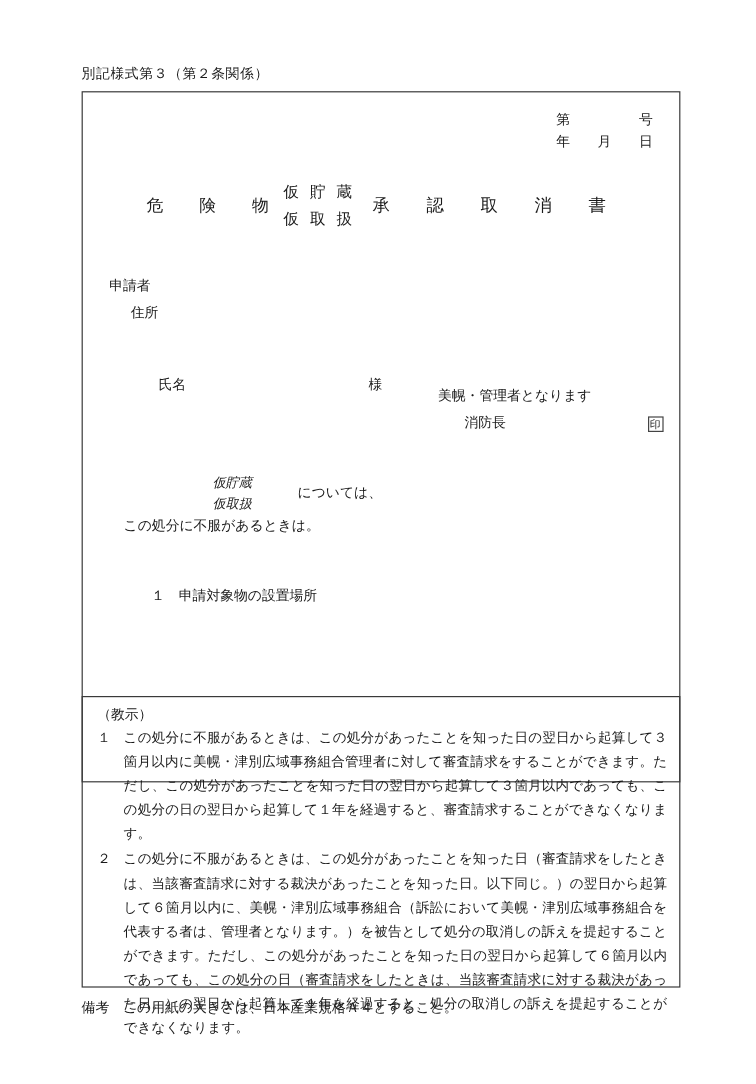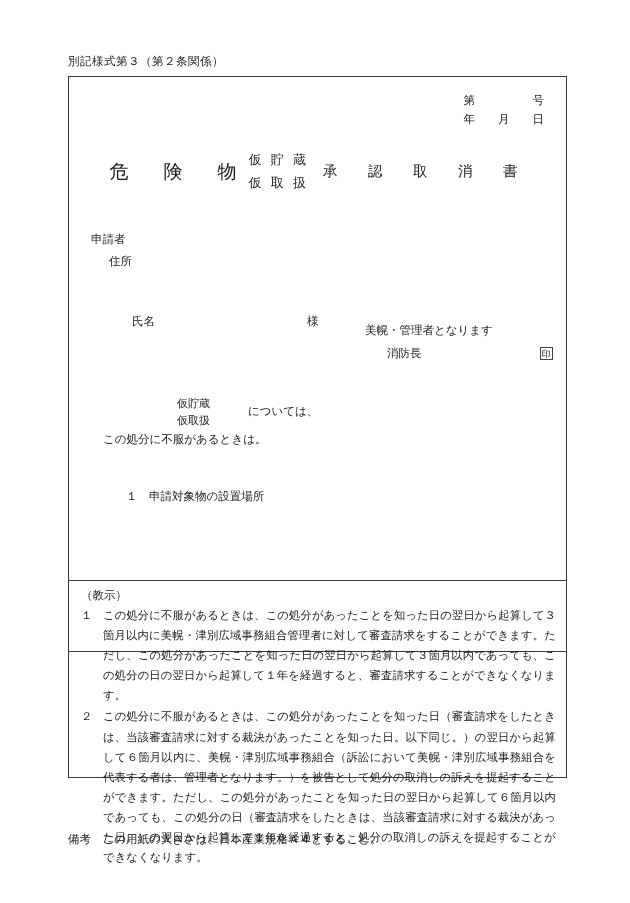--- a/index.html
+++ b/index.html
@@ -57,21 +57,21 @@
   .title-wrap {
     position: absolute;
     left: 0;
     right: 0;
     top: 72px;
     display: flex;
     justify-content: center;
     align-items: center;
   }
   .title-main {
-    font-size: 19px;
+    font-size: 14px;
     letter-spacing: 8px;
     white-space: pre;
     text-align: center;
   }
   .title-stack {
     display: inline-flex;
     flex-direction: column;
     justify-content: center;
     align-items: center;
     font-size: 13px;
@@ -148,20 +148,21 @@
     white-space: pre;
   }
   .inline-stack {
     display: inline-flex;
     flex-direction: column;
     align-items: center;
     justify-content: center;
     font-size: 11px;
     line-height: 1.55;
     margin: 0 38px 0 2px;
+    font-style: italic;
   }
   .inline-stack span { white-space: pre; }
   .body-line2 {
     padding-left: 12px;
     white-space: pre;
   }
 
   
   .items {
     position: absolute;
@@ -174,21 +175,21 @@
     margin-bottom: 22px;
     padding-left: 12px;
   }
 
   
   .kyoji-box {
     position: absolute;
     left: 68px;
     top: 580px;
     width: 499px;
-    height: 198px;
+    height: 243px;
     border: 1.3px solid #3a3a3a;
     box-sizing: border-box;
     padding: 7px 10px 8px 12px;
   }
   .kyoji-title {
     font-size: 11.5px;
     margin-bottom: 2px;
     white-space: pre;
   }
   .kyoji-item {

